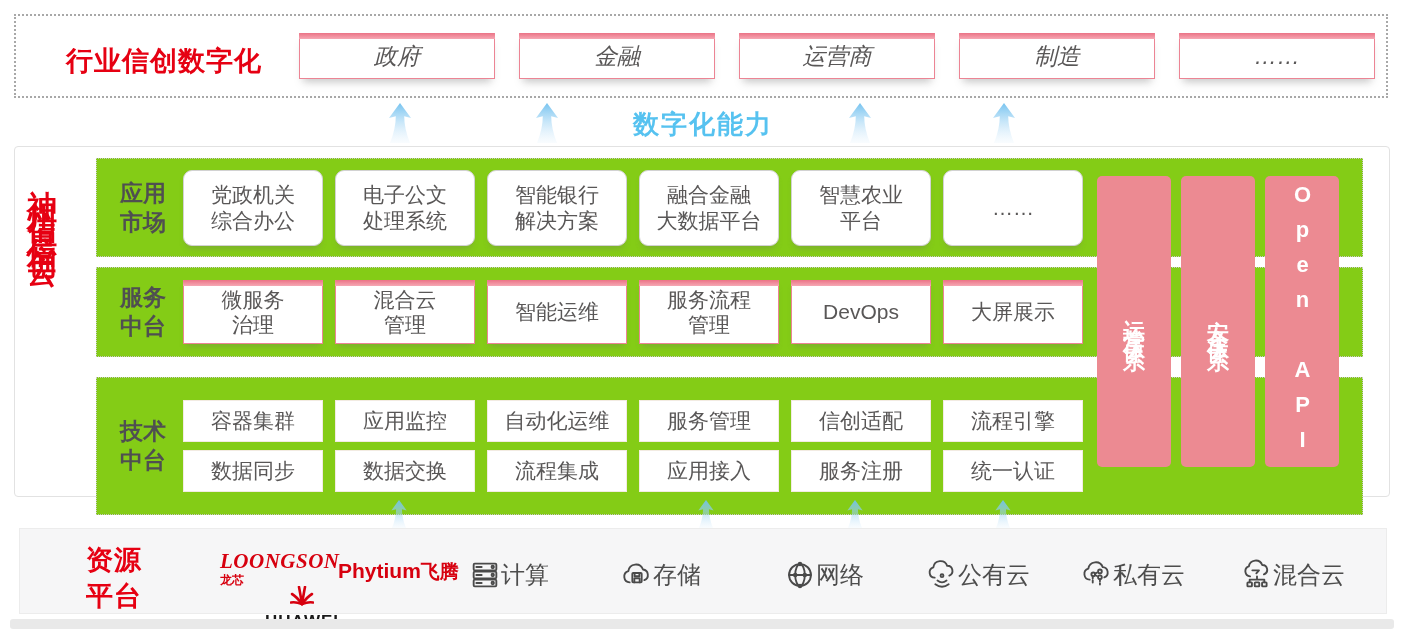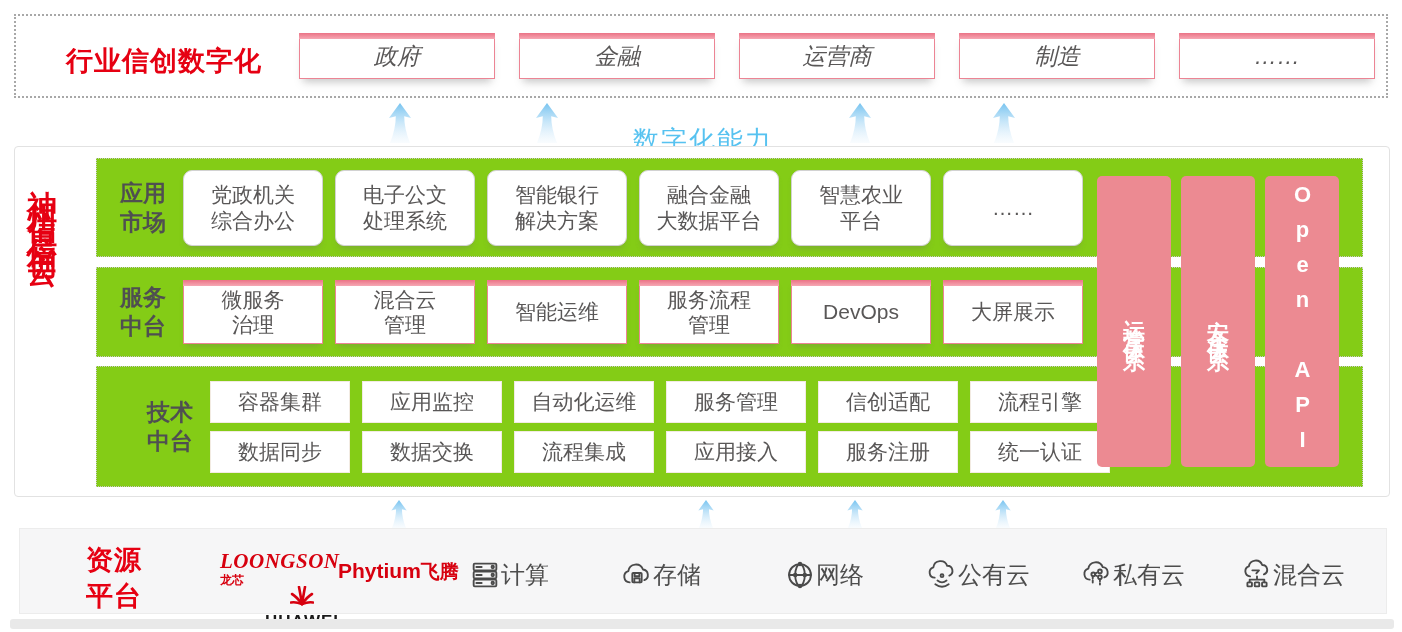--- a/index.html
+++ b/index.html
@@ -13,35 +13,35 @@
     color:#e60012; letter-spacing:1px; }
   .industry-items { position:absolute; left:283px; top:17px; display:flex; gap:24px;font-style:italic; }
   .pinktop-box { position:relative; background:#fff; border:1px solid #ec8494;
     display:flex; align-items:center; justify-content:center;
     font-size:23px; color:#595757; box-shadow:0 7px 8px -4px rgba(130,130,130,.45); }
   .pinktop-box::before { content:""; position:absolute; left:-1px; right:-1px; top:-1px;
     height:6px; background:linear-gradient(180deg,#eb7386,#f6a8b4); border-radius:2px 2px 0 0; }
   .industry-item { width:196px; height:46px; }
 
   
-  .cap-label { position:absolute; left:633px; top:107px; font-size:26px; font-weight:normal;
-    color:#56c2f0; letter-spacing:2px;margin-top:16px; }
+  .cap-label { position:absolute; left:633px; top:107px; font-size:26px; font-weight:bold;
+    color:#56c2f0; letter-spacing:2px; }
   .arrow-up { position:absolute; }
 
   
   .main-box { position:absolute; left:14px; top:146px; width:1376px; height:351px;
     border:1px solid #e2e2e2; border-radius:4px; background:#fff; }
   .vertical-title { position:absolute; left:27px; top:166px; height:312px;
     writing-mode:vertical-rl; text-orientation:upright; font-size:30px; font-weight:bold;
     color:#e60012; letter-spacing:12px; line-height:1; }
   .prow { position:absolute; left:96px; width:1267px; background:#84cc16;
     border:1px dotted #c9c9c9; display:flex; align-items:center; }
   .prow-1 { top:158px; height:99px; }
   .prow-2 { top:267px; height:90px;align-items:center; }
-  .prow-3 { top:366px; height:121px;padding-left:27px; }
+  .prow-3 { top:377px; height:138px; }
   .prow-label { width:66px; margin-left:13px; font-size:23px; font-weight:bold; color:#4f4f51;
     white-space:pre-line; text-align:center; line-height:1.25; flex:none; }
   .prow-boxes { display:flex; gap:12px; margin-left:7px; }
   .pbox { width:140px; display:flex; align-items:center; justify-content:center; text-align:center;
     font-size:21px; color:#595757; white-space:pre-line; line-height:1.2; background:#fff; }
   .pbox-r1 { height:76px; border:1px solid #d2d2d2; border-radius:9px;
     box-shadow:0 5px 6px -3px rgba(110,110,110,.35); }
   .pbox-r2 { height:64px; box-shadow:0 5px 6px -3px rgba(110,110,110,.35); }
   .grid-boxes { display:grid; grid-template-columns:repeat(6,140px); column-gap:12px;
     row-gap:8px; margin-left:7px; }

